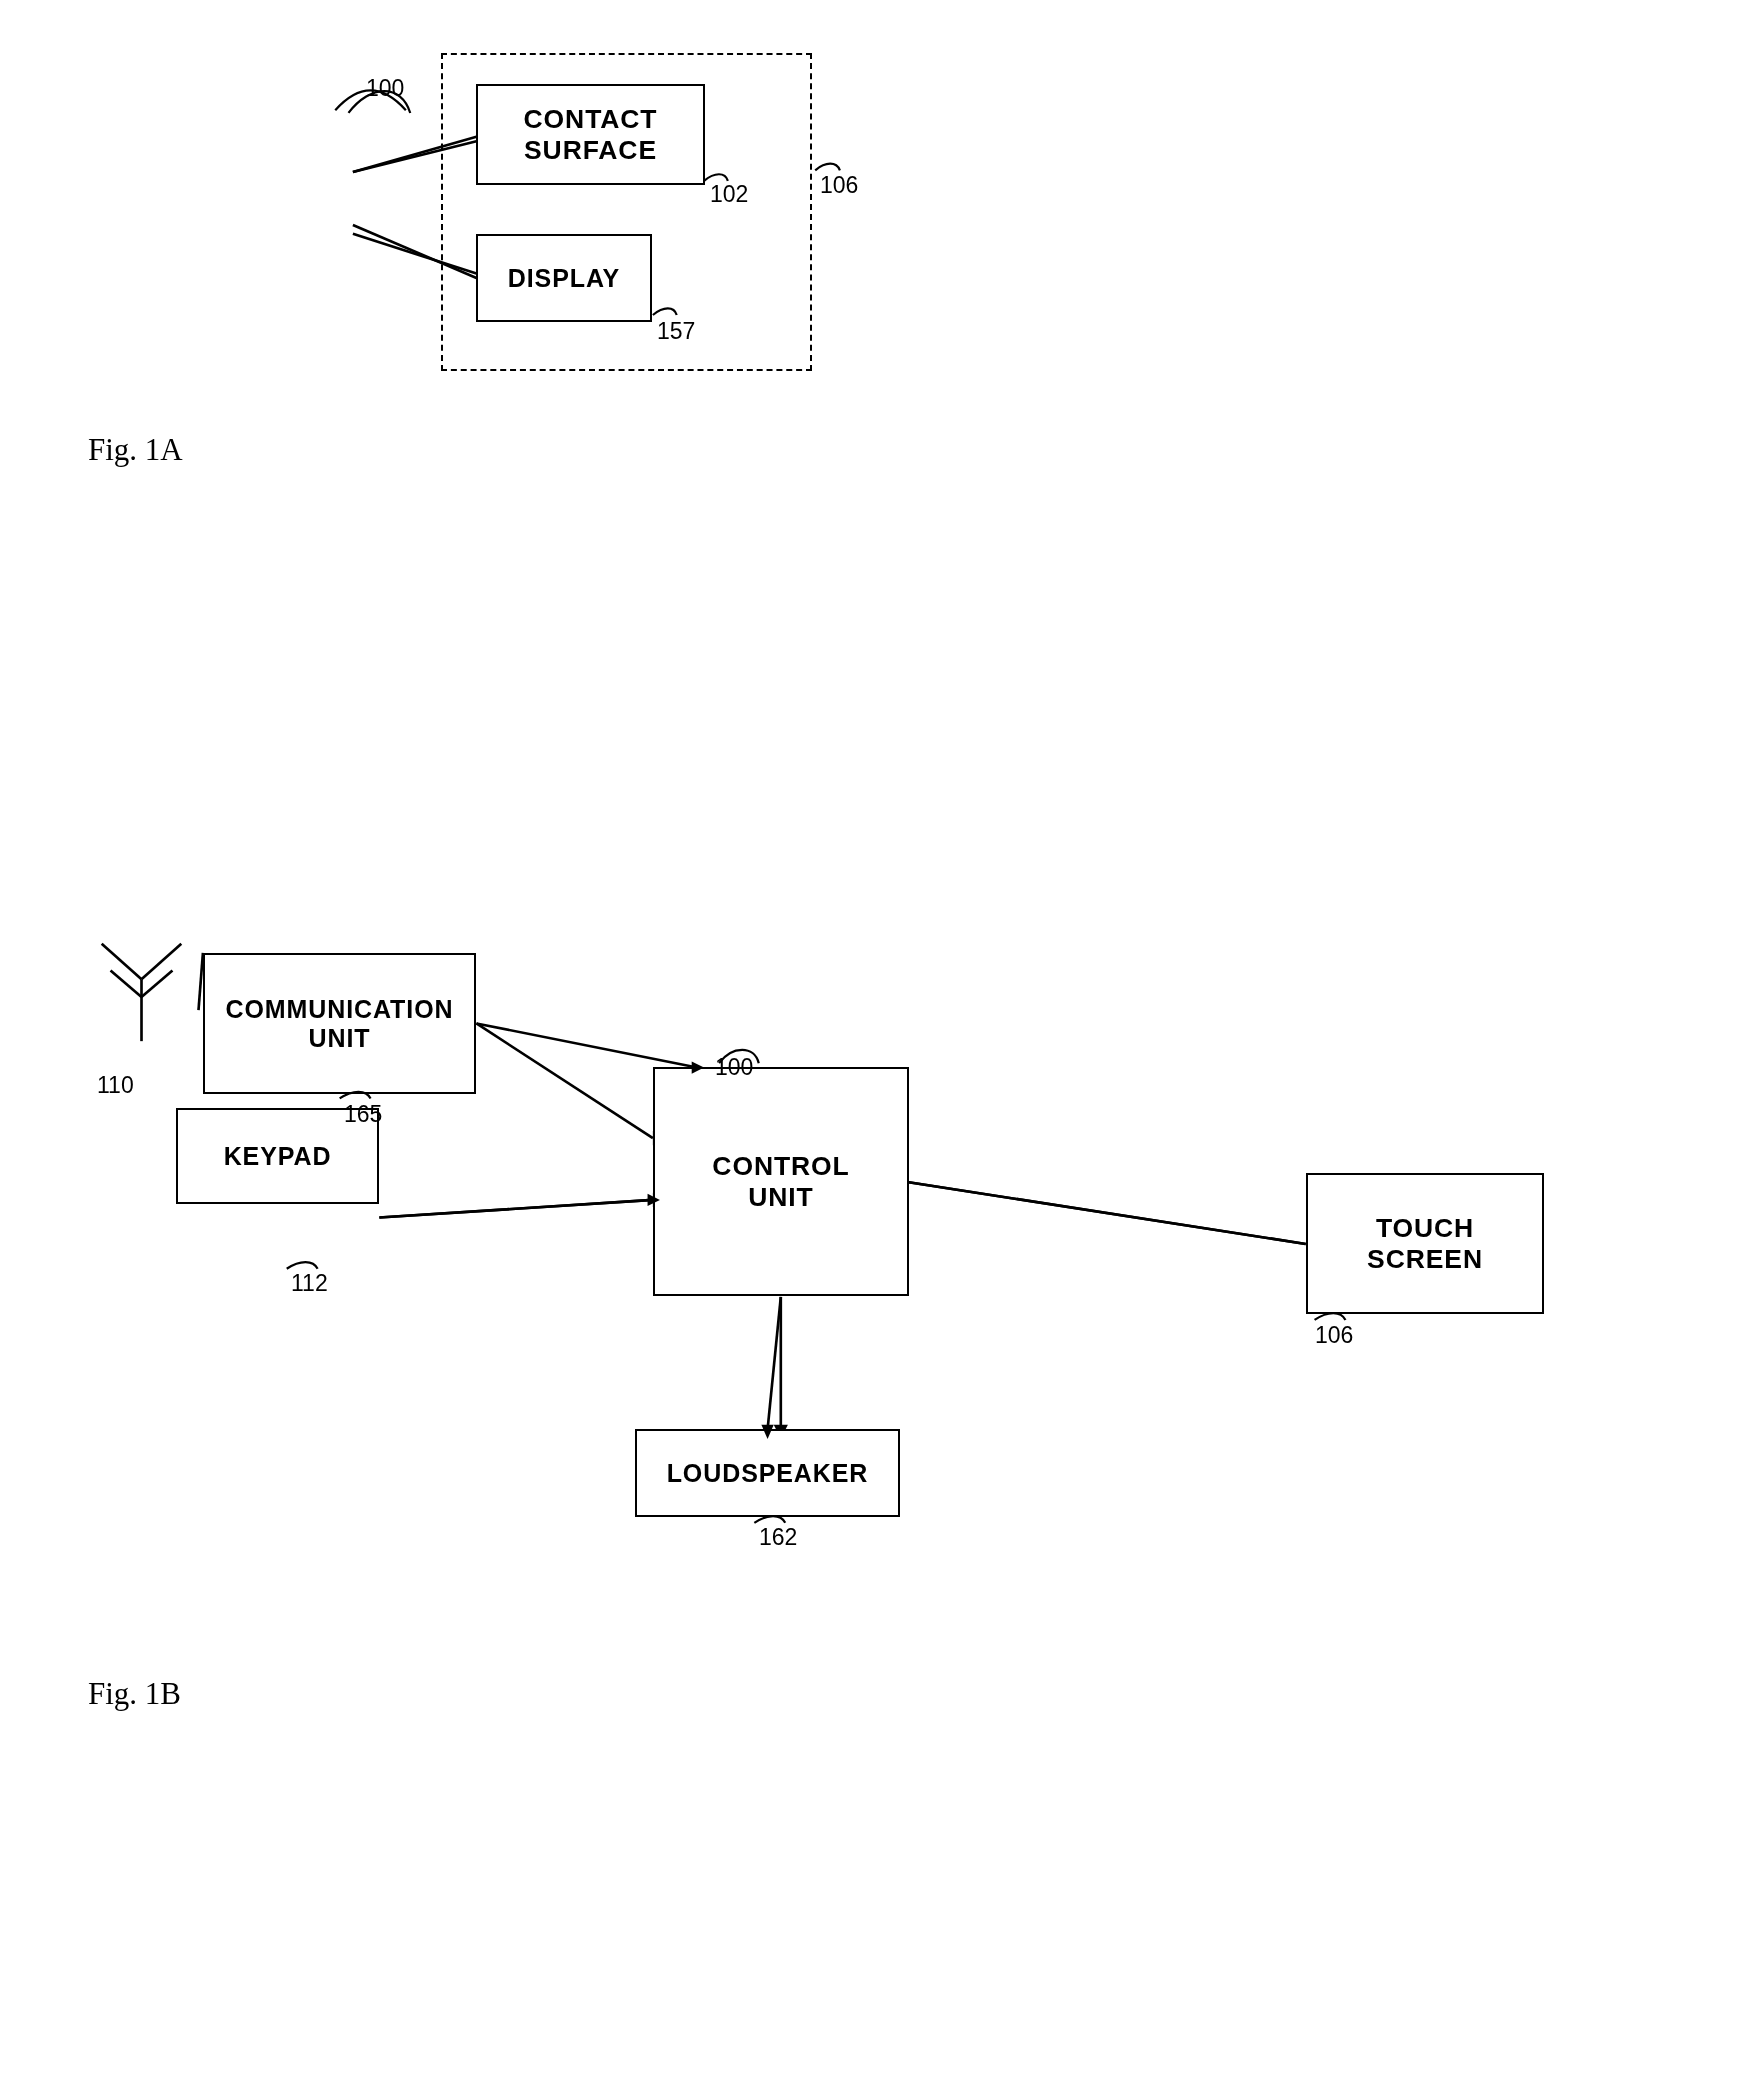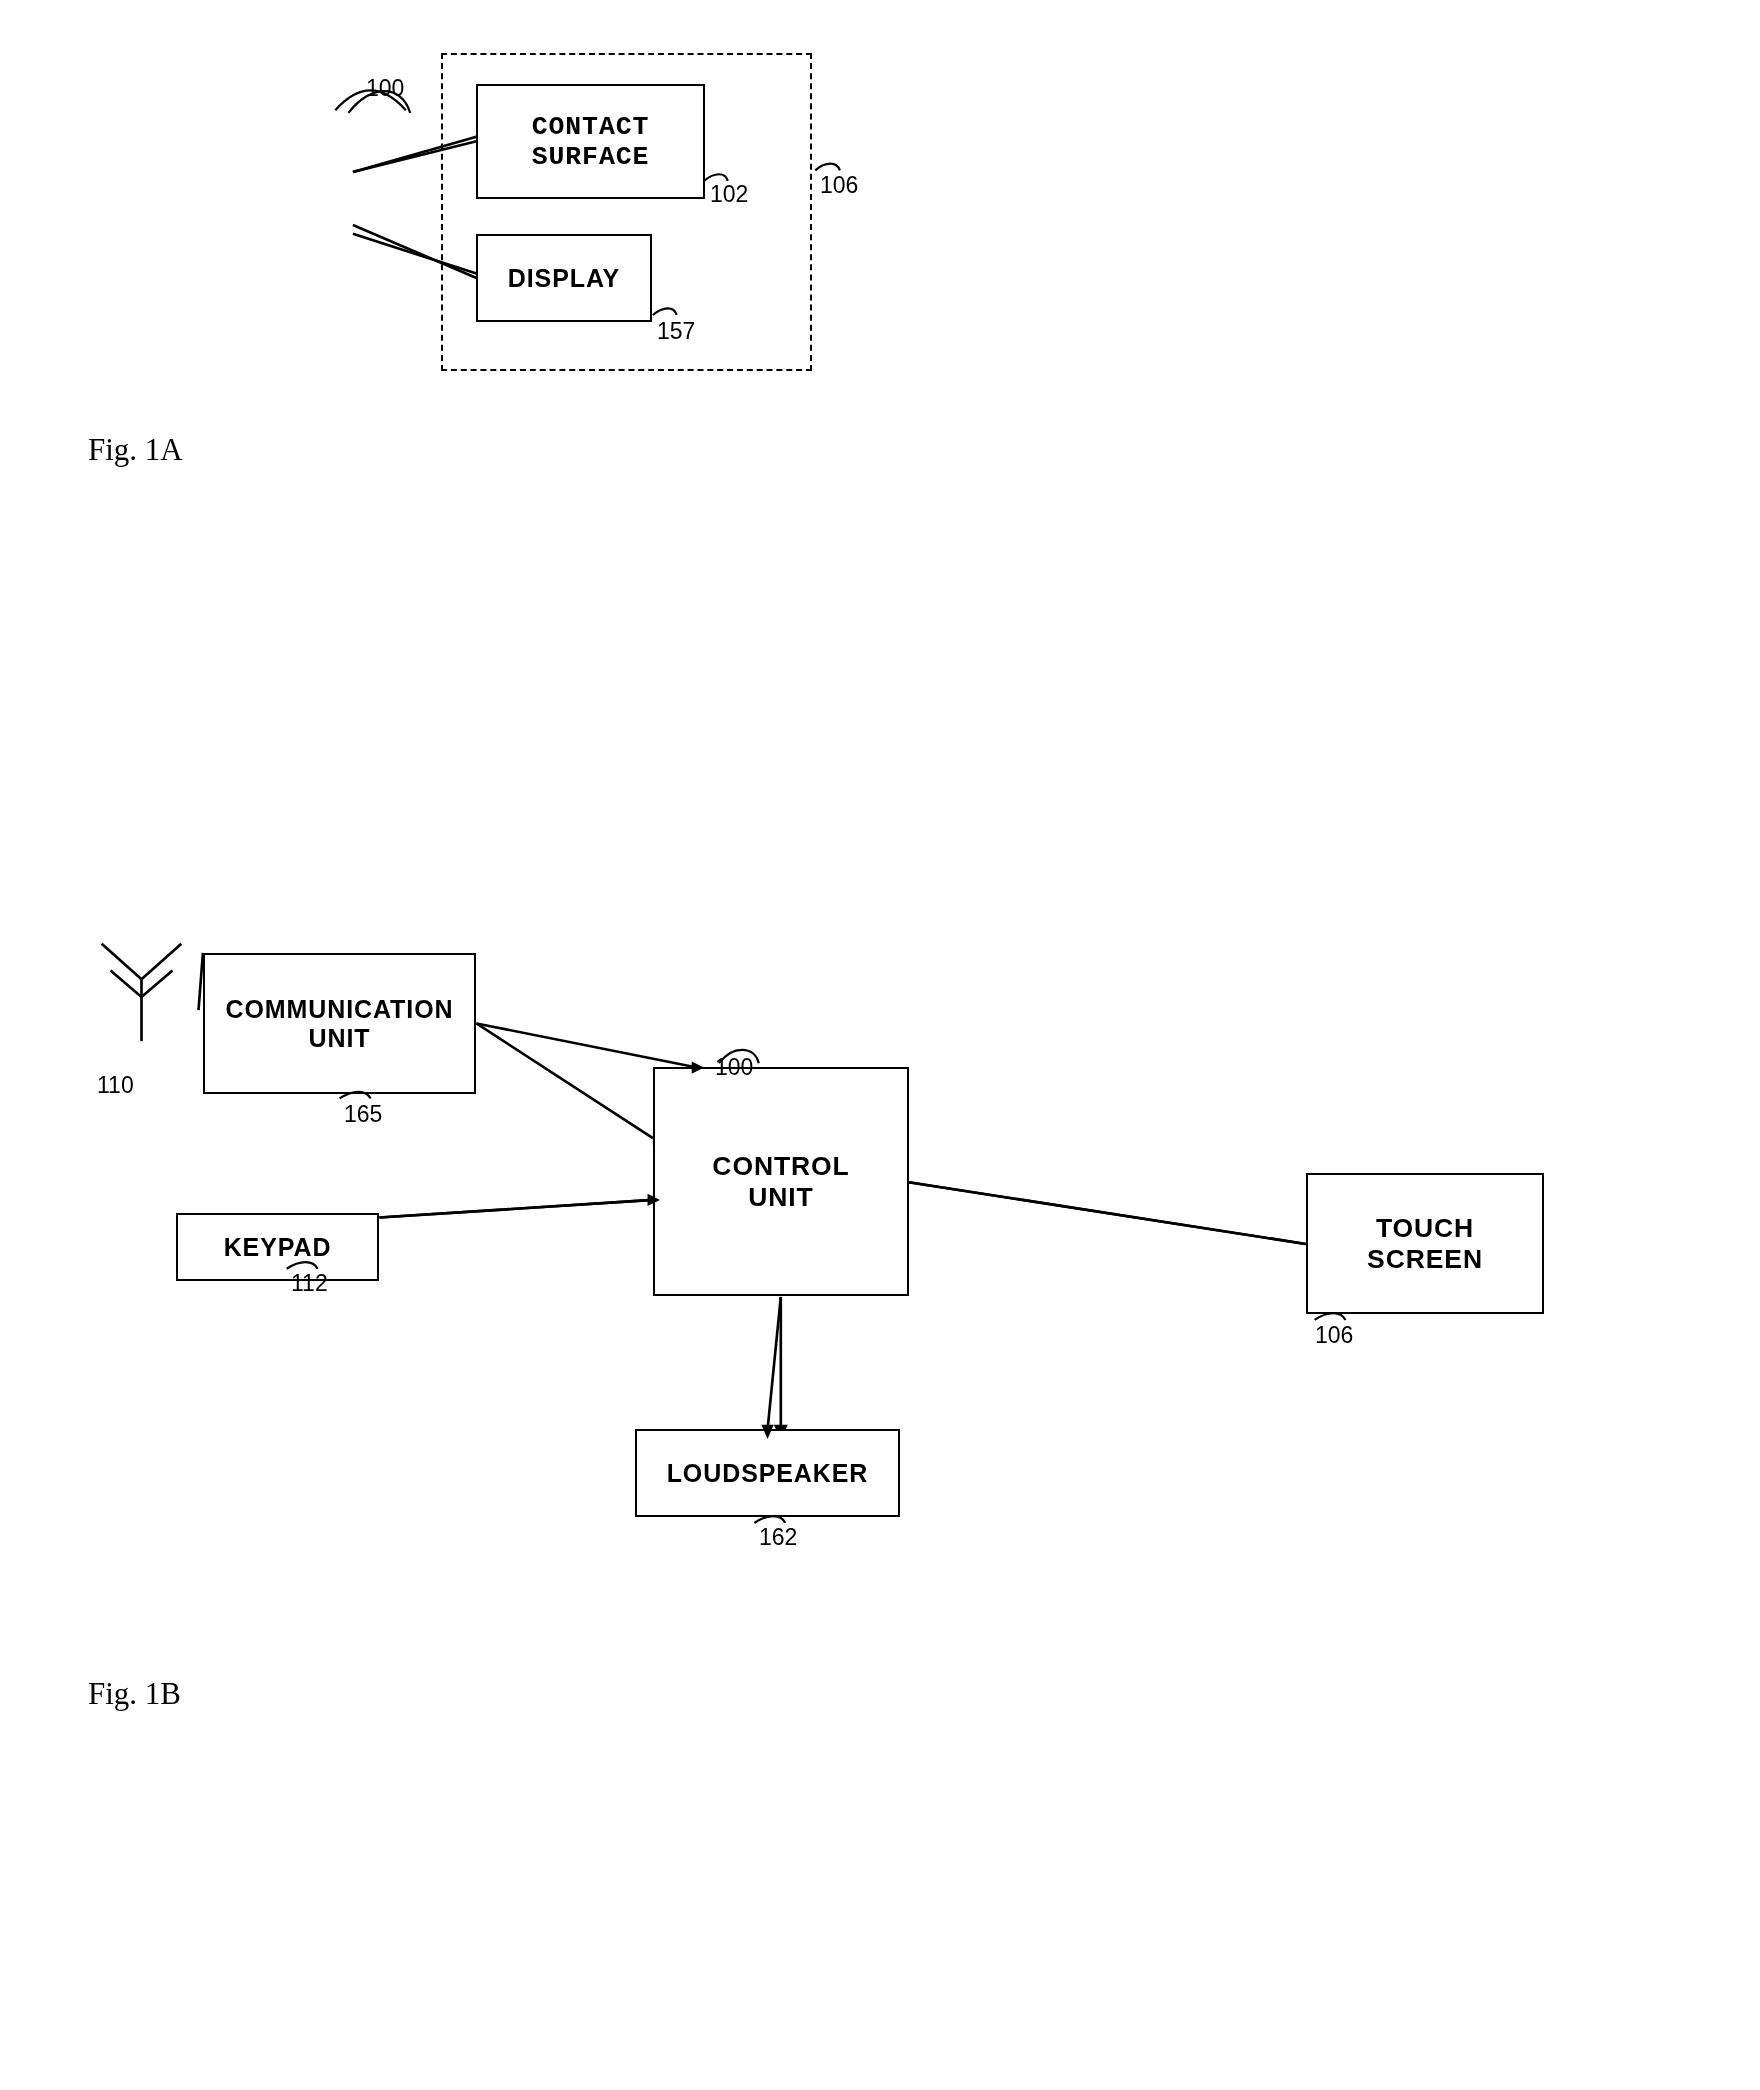--- a/index.html
+++ b/index.html
@@ -43,21 +43,21 @@
       width: 247px; height: 194px;
     }
 
     #dashed-group {
       left: 441px; top: 53px;
       width: 371px; height: 318px;
     }
 
     #contact-surface {
       left: 476px; top: 84px;
-      width: 229px; height: 115px; font-family: Liberation Mono, monospace;
+      width: 229px; height: 101px;
     }
 
     #display {
       left: 476px; top: 234px;
       width: 176px; height: 88px;
       font-size: 25px;
     }
 
     
     .ref-label {
@@ -73,22 +73,22 @@
       font-size: 25px;
     }
 
     #cu2 {
       left: 653px; top: 1067px;
       width: 256px; height: 229px;
       font-size: 26.5px;
     }
 
     #keypad {
-      left: 176px; top: 1213px;
-      width: 203px; height: 68px;
+      left: 176px; top: 1108px;
+      width: 203px; height: 96px;
       font-size: 25px;
       text-align: right;
     }
 
     #touch-screen {
       left: 1306px; top: 1173px;
       width: 238px; height: 141px;
       font-size: 26.5px;
     }
 

